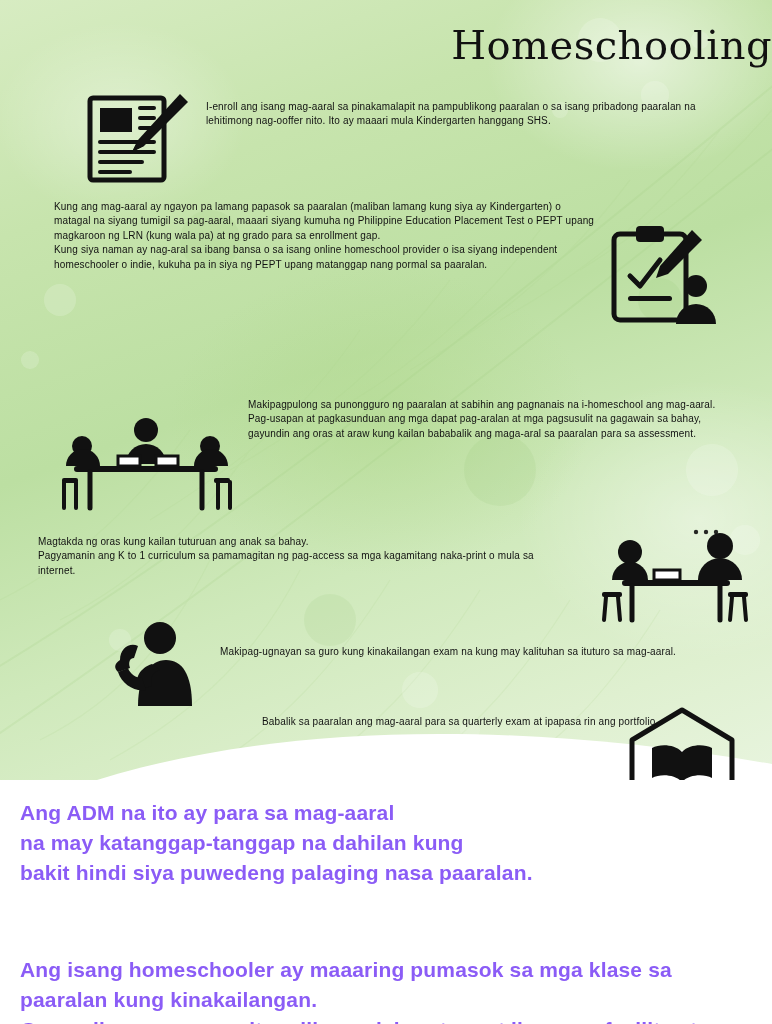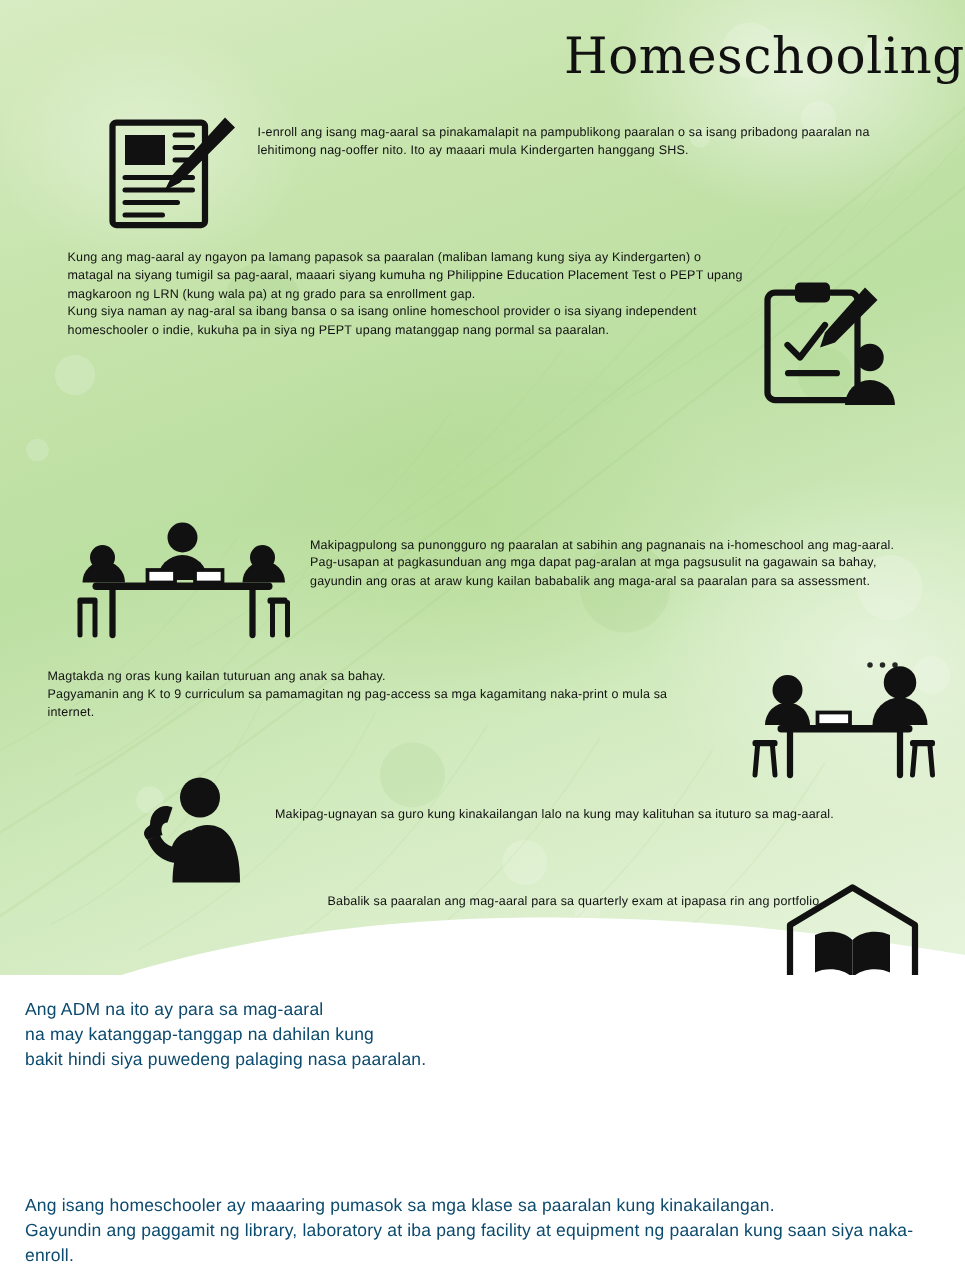--- a/index.html
+++ b/index.html
@@ -81,23 +81,24 @@
   
   .para {
     position: absolute;
     color: #111111;
     font-size: 10px;
     line-height: 1.44;
     letter-spacing: 0.15px;
     white-space: pre-line;
   }
   .para.bottom {
-    color: #0c4a6e;
-    font-size: 14px;
+    color: #8b5cf6;
+    font-size: 21px;
     line-height: 1.42;
+    font-weight: bold;
   }
 
   
   .icon {
     position: absolute;
   }
   svg { display: block; }
 </style>
 </head>
 <body>
@@ -219,21 +220,21 @@
       <rect x="158" y="66" width="16" height="5" rx="2" fill="#111"></rect>
       <g stroke="#111" stroke-width="4" stroke-linecap="round">
         <line x1="162" y1="70" x2="162" y2="96"></line>
         <line x1="174" y1="70" x2="174" y2="96"></line>
       </g>
 
       <rect x="62" y="44" width="22" height="10" fill="#fff" stroke="#111" stroke-width="3"></rect>
       <rect x="100" y="44" width="22" height="10" fill="#fff" stroke="#111" stroke-width="3"></rect>
     </svg>
   </div>
-  <div class="para" style="left:248px; top:398px; width:470px;margin-top:32px;">Makipagpulong  sa punongguro ng paaralan at sabihin ang pagnanais na i-homeschool ang mag-aaral.
+  <div class="para" style="left:248px; top:398px; width:470px;">Makipagpulong  sa punongguro ng paaralan at sabihin ang pagnanais na i-homeschool ang mag-aaral.
 Pag-usapan at pagkasunduan ang mga dapat pag-aralan at mga pagsusulit na gagawain sa bahay, gayundin ang oras at araw kung kailan bababalik ang maga-aral sa paaralan para sa assessment.</div>
 
   <div class="icon" style="left:598px; top:528px;">
     <svg width="152" height="100" viewBox="0 0 152 100">
       <g fill="#111" opacity="0.9">
         <circle cx="98" cy="4" r="2.2"></circle>
         <circle cx="108" cy="4" r="2.2"></circle>
         <circle cx="118" cy="4" r="2.2"></circle>
       </g>
 
@@ -257,36 +258,36 @@
       <rect x="130" y="64" width="20" height="5" rx="2" fill="#111"></rect>
       <g stroke="#111" stroke-width="4" stroke-linecap="round">
         <line x1="134" y1="69" x2="132" y2="92"></line>
         <line x1="146" y1="69" x2="148" y2="92"></line>
       </g>
 
       <rect x="56" y="42" width="26" height="10" fill="#fff" stroke="#111" stroke-width="3"></rect>
     </svg>
   </div>
   <div class="para" style="left:38px; top:535px; width:530px;">Magtakda ng oras kung kailan tuturuan ang anak sa bahay.
-Pagyamanin ang K to 9 curriculum sa pamamagitan ng pag-access sa mga kagamitang naka-print o mula sa internet.</div>
+Pagyamanin ang K to 1 curriculum sa pamamagitan ng pag-access sa mga kagamitang naka-print o mula sa internet.</div>
 
   <div class="icon" style="left:112px; top:620px;">
     <svg width="92" height="88" viewBox="0 0 92 88">
 
       <circle cx="48" cy="18" r="16" fill="#111"></circle>
 
       <path d="M26,86 C26,56 38,40 54,40 C70,40 80,54 80,86 Z" fill="#111"></path>
 
       <path d="M40,44 C28,48 22,58 26,70 L40,66 C38,58 40,52 48,50 Z" fill="#111"></path>
 
       <path d="M8,40 C8,28 18,22 26,26 L22,38 C18,38 16,42 18,48 L6,52 C2,48 2,44 8,40 Z" fill="#111"></path>
       <path d="M6,52 C10,64 22,72 34,70 L30,58 C24,58 18,54 16,48 Z" fill="#111"></path>
     </svg>
   </div>
-  <div class="para" style="left:220px; top:645px; width:474px;">Makipag-ugnayan sa guro kung kinakailangan lalo na kung may kalituhan sa ituturo sa mag-aaral.</div>
+  <div class="para" style="left:220px; top:645px; width:474px;">Makipag-ugnayan sa guro kung kinakailangan exam na kung may kalituhan sa ituturo sa mag-aaral.</div>
 
   <div class="icon" style="left:628px; top:706px;">
     <svg width="108" height="92" viewBox="0 0 108 92">
       <path d="M54,4 L104,34 L104,88 L4,88 L4,34 Z" fill="none" stroke="#111" stroke-width="5" stroke-linejoin="round"></path>
       <path d="M54,46 C46,38 32,38 24,42 L24,72 C32,68 46,68 54,76 Z" fill="#111"></path>
       <path d="M54,46 C62,38 76,38 84,42 L84,72 C76,68 62,68 54,76 Z" fill="#111"></path>
     </svg>
   </div>
   <div class="para" style="left:262px; top:715px; width:400px;">Babalik sa paaralan ang mag-aaral para sa quarterly exam at ipapasa rin ang portfolio.</div>
 

